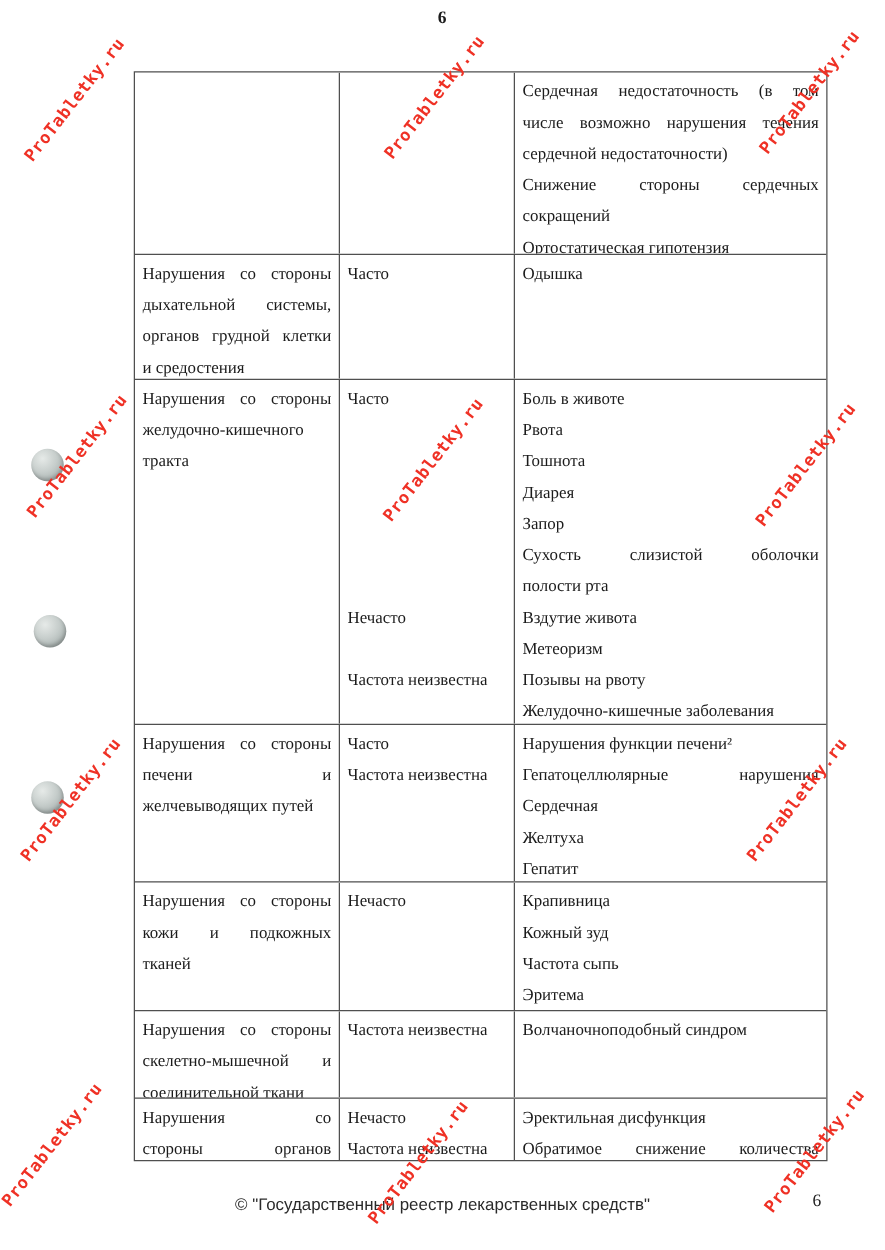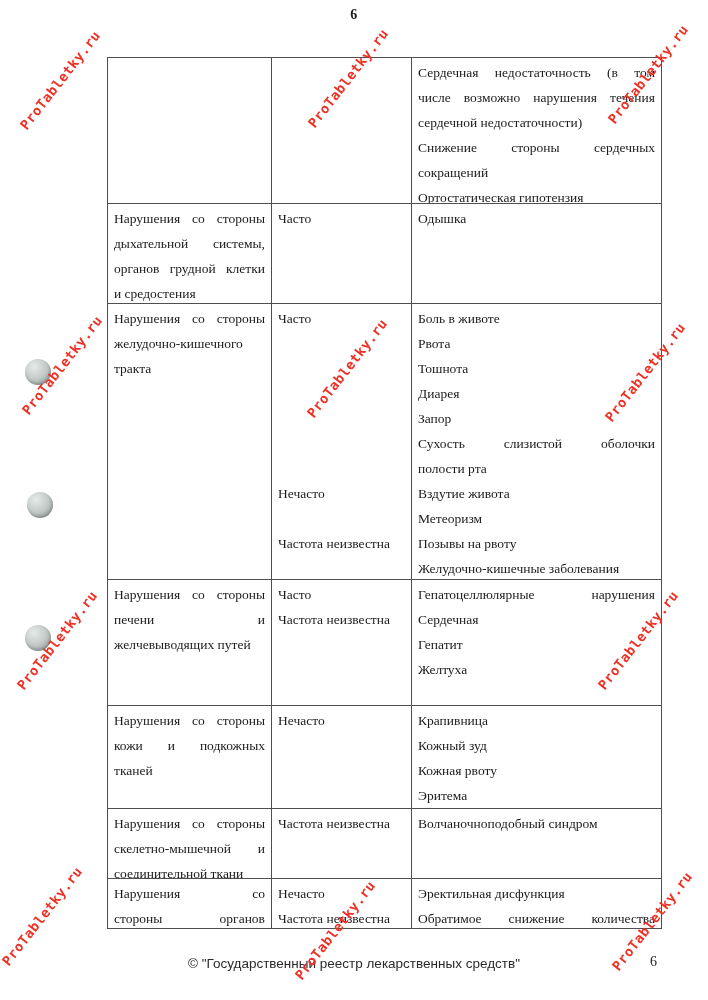--- a/index.html
+++ b/index.html
@@ -112,39 +112,40 @@
         <div class="c c1">
           <div class="line just">Нарушения со стороны</div>
           <div class="line just">печени и</div>
           <div class="line">желчевыводящих путей</div>
         </div>
         <div class="c c2">
           <div class="line">Часто</div>
           <div class="line">Частота неизвестна</div>
         </div>
         <div class="c c3">
+          <div class="line">Нарушения функции печени²</div>
           <div class="line just">Гепатоцеллюлярные нарушения</div>
           <div class="line">Сердечная</div>
+          <div class="line">Желтуха</div>
           <div class="line">Гепатит</div>
-          <div class="line">Желтуха</div>
         </div>
       </div>
       <div class="row" style="height: 103px;">
         <div class="c c1">
           <div class="line just">Нарушения со стороны</div>
           <div class="line just">кожи и подкожных</div>
           <div class="line">тканей</div>
         </div>
         <div class="c c2">
           <div class="line">Нечасто</div>
         </div>
         <div class="c c3">
           <div class="line">Крапивница</div>
           <div class="line">Кожный зуд</div>
-          <div class="line">Кожная рвоту</div>
+          <div class="line">Частота сыпь</div>
           <div class="line">Эритема</div>
         </div>
       </div>
       <div class="row" style="height: 70px;">
         <div class="c c1">
           <div class="line just">Нарушения со стороны</div>
           <div class="line just">скелетно-мышечной и</div>
           <div class="line">соединительной ткани</div>
         </div>
         <div class="c c2">

